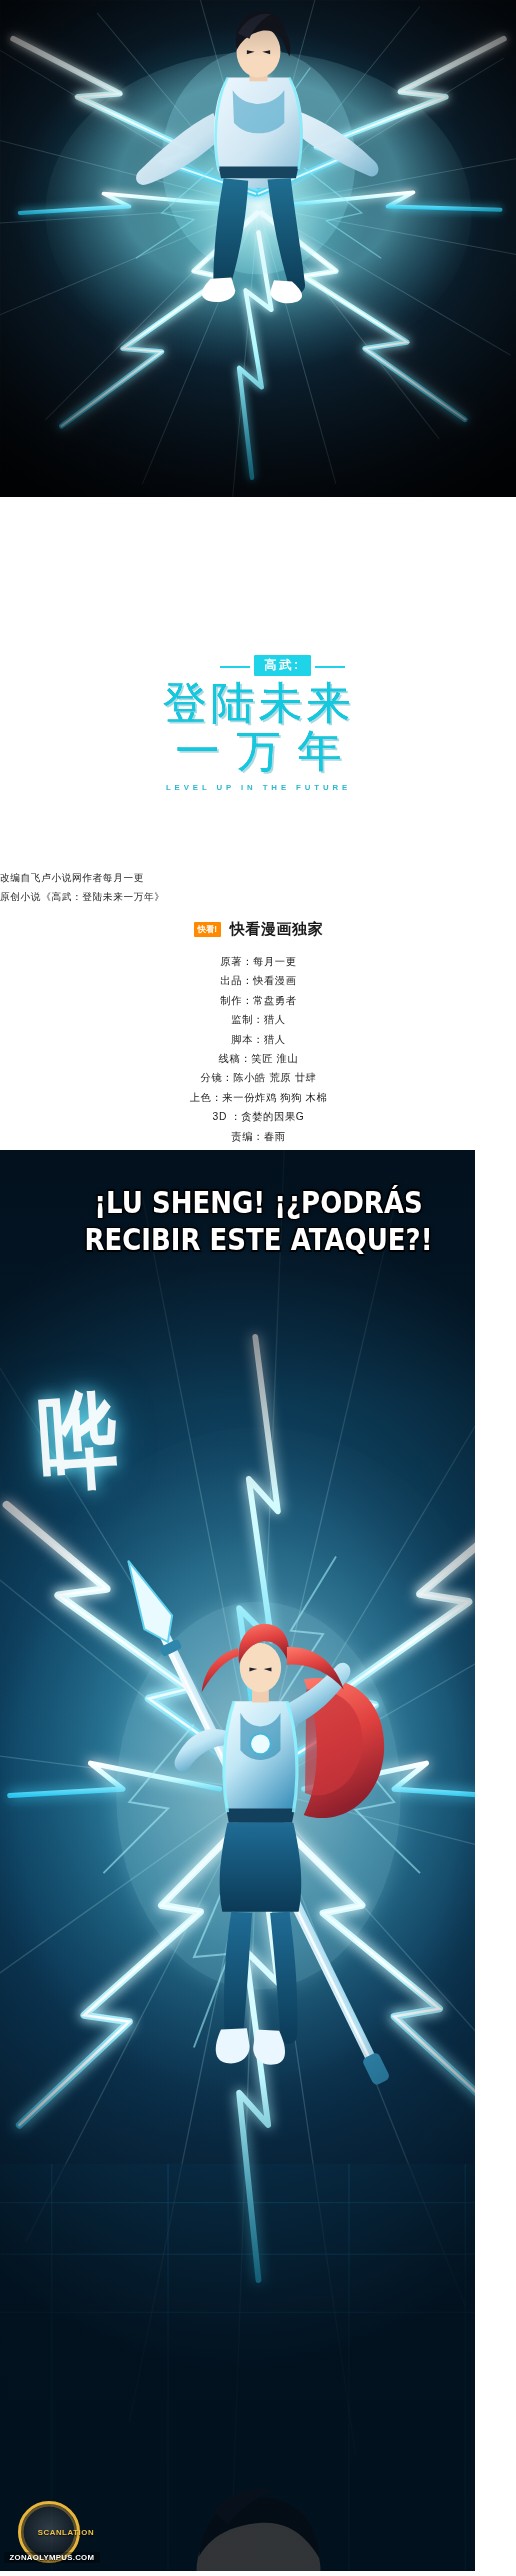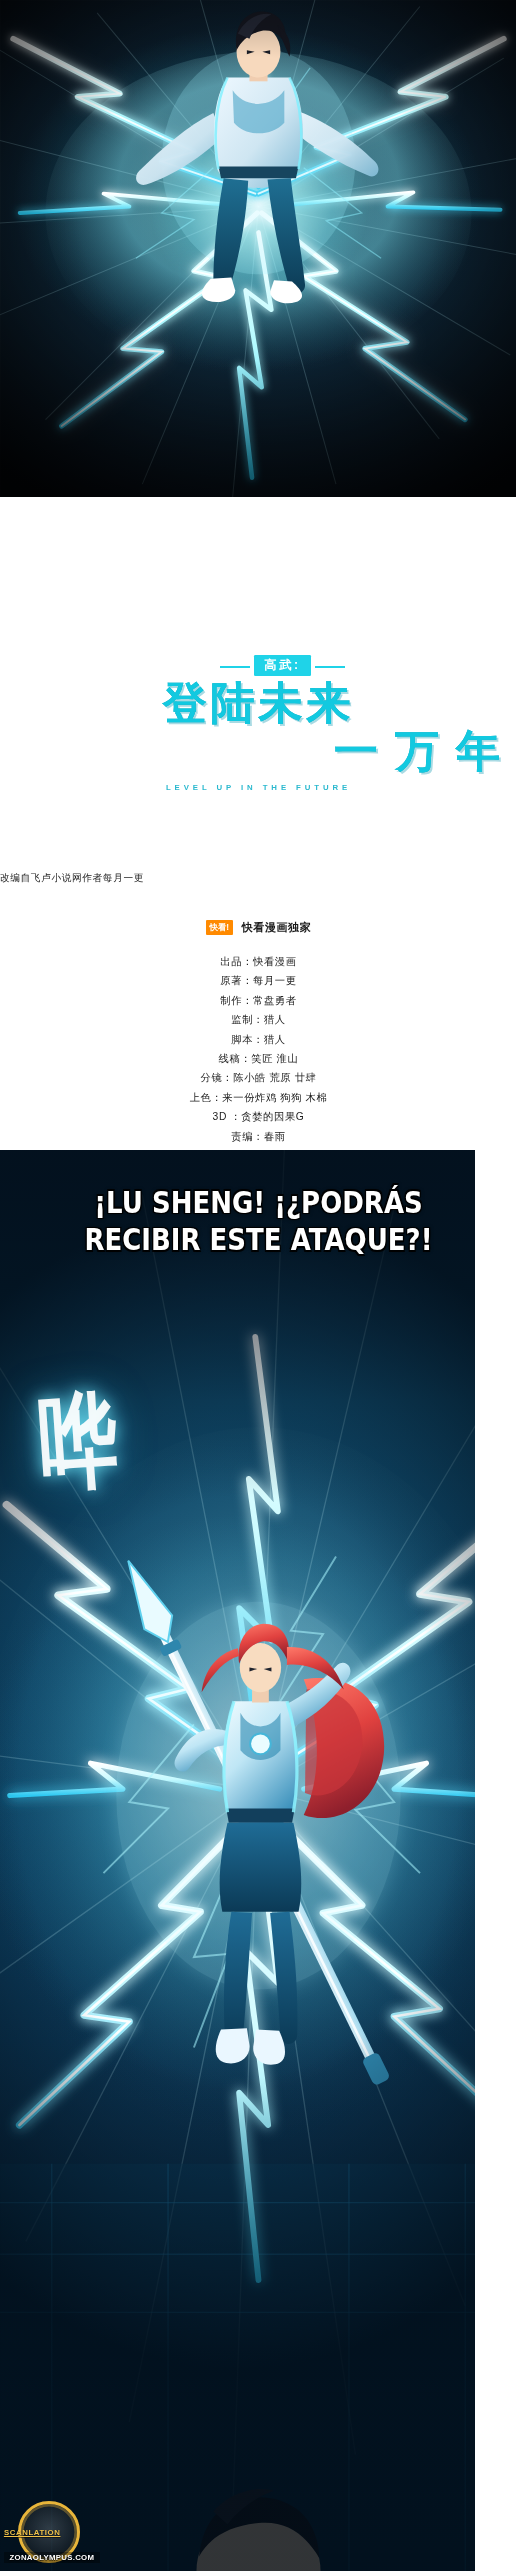--- a/index.html
+++ b/index.html
@@ -91,28 +91,28 @@
     top: 50%;
     width: 30px; height: 1.9px;
     background: #1fd3e8;
   }
   .logo-tag::before { left: -34px; }
   .logo-tag::after { right: -34px; }
 
   .logo-main {
     color: #12c9e0;
     font-size: 44px;
-    font-weight: bold;
+    font-weight: normal;
     letter-spacing: 3.9px;
     line-height: 1.08;
     text-shadow:
       0 0 0.6px #0c9fb4,
       1.9px 1.9px 0 rgba(10,150,175,0.35);
   }
-  .logo-main .l2 { display: block; letter-spacing: 17px; text-indent: 17px; text-align: right; }
+  .logo-main .l2 { display: block; letter-spacing: 17px; text-indent: 17px; }
   .logo-sub {
     margin-top: 9px;
     color: #2bb9cf;
     font-size: 7.8px;
     letter-spacing: 3.9px;
     font-weight: bold;
   }
 
   .credits {
     position: absolute;
@@ -137,21 +137,21 @@
     color: #ffffff;
     font-size: 8.4px;
     font-weight: bold;
     padding: 1.9px 3.9px;
     border-radius: 1px;
     vertical-align: middle;
     margin-right: 5.8px;
   }
   .excl-text {
     display: inline-block;
-    font-size: 11px;
+    font-size: 15px;
     font-weight: bold;
     color: #1a1a1a;
     vertical-align: middle;
     letter-spacing: 0.6px;
   }
 
   .stafflist {
     position: absolute;
     left: 0; top: 455px;
     width: 517px;
@@ -240,28 +240,28 @@
   }
   .wm-ring {
     position: absolute; left: 14px; top: 1.3px;
     width: 62px; height: 62px;
     border-radius: 50%;
     border: 3.2px solid #e8b53a;
     background: radial-gradient(circle at 50% 45%, rgba(255,255,255,0.18), rgba(0,0,0,0.35));
     box-shadow: inset 0 0 0 2.6px rgba(232,181,58,0.35);
   }
   .wm-text1 {
-    position: absolute; left: 0; top: 28px;
+    position: absolute; left: 14px; top: 28px;
     width: 96px;
+    text-align: center;
     color: #f0c24a;
     font-size: 7.8px;
     font-weight: bold;
     letter-spacing: 0.6px;
     text-shadow: 0 0.6px 1.3px rgba(0,0,0,0.8);
-    text-decoration: underline;
   }
   .wm-text2 {
     position: absolute; left: 0; top: 52px;
     width: 96px;
     text-align: center;
     color: #ffffff;
     font-size: 7.8px;
     font-weight: bold;
     letter-spacing: 0.3px;
     background: rgba(0,0,0,0.35);
@@ -408,33 +408,34 @@
       <div class="logo-tag">高武:</div>
       <div class="logo-main">
         <span>登陆未来</span>
         <span class="l2">一万年</span>
       </div>
       <div class="logo-sub">LEVEL UP IN THE FUTURE</div>
     </div>
 
     <div class="credits">
       <div class="line">改编自飞卢小说网作者每月一更</div>
+      <div class="line">原创小说《高武：登陆未来一万年》</div>
     </div>
 
     <div class="excl">
       <span class="excl-badge">快看!</span>
       <span class="excl-text">快看漫画独家</span>
     </div>
 
     <div class="stafflist">
       <div class="staff-row">
+        <span class="k">原著：</span><span class="v">每月一更</span>
+      </div>
+      <div class="staff-row">
         <span class="k">出品：</span><span class="v">快看漫画</span>
-      </div>
-      <div class="staff-row">
-        <span class="k">原著：</span><span class="v">每月一更</span>
       </div>
       <div class="staff-row">
         <span class="k">制作：</span><span class="v">常盘勇者</span>
       </div>
       <div class="staff-row">
         <span class="k">监制：</span><span class="v">猎人</span>
       </div>
       <div class="staff-row">
         <span class="k">脚本：</span><span class="v">猎人</span>
       </div>

